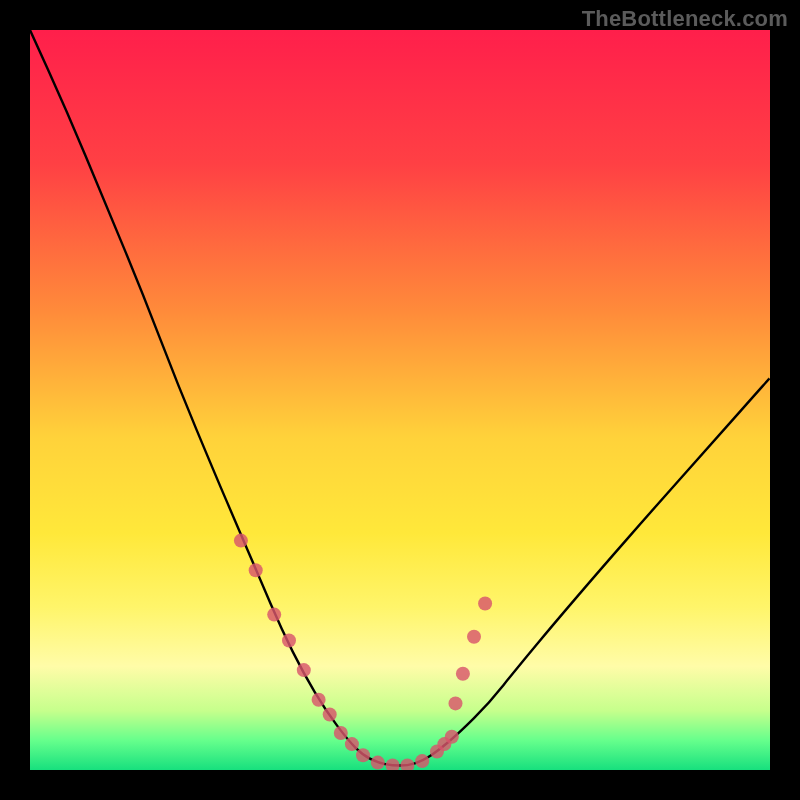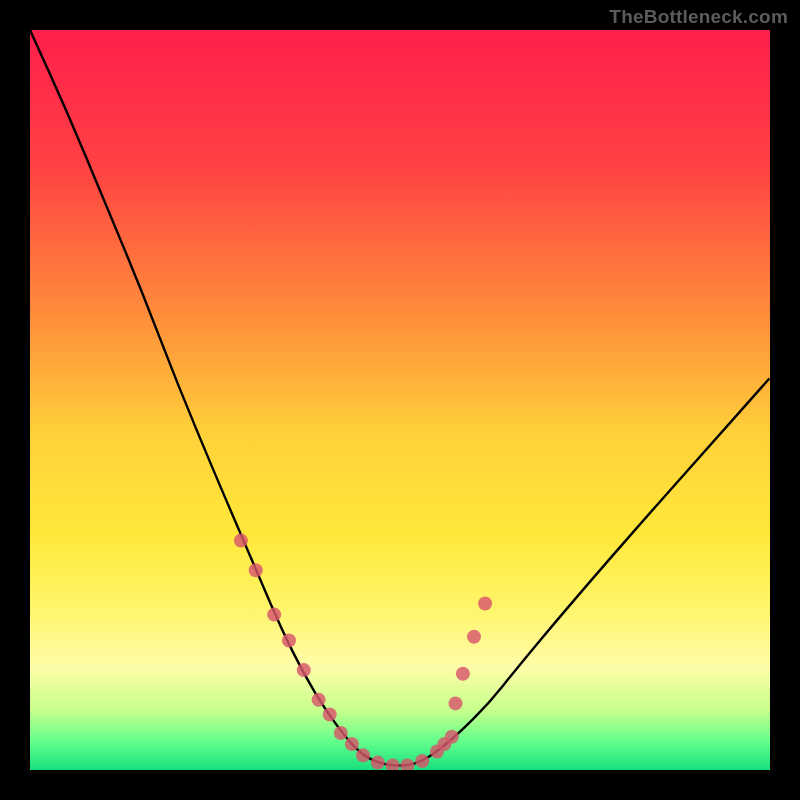--- a/index.html
+++ b/index.html
@@ -30,21 +30,21 @@
   }
   .curve {
     position: absolute;
     inset: 0;
     pointer-events: none;
   }
   .watermark {
     position: absolute;
     top: 6px;
     right: 12px;
-    font-size: 19px;
+    font-size: 22px;
     font-weight: 600;
     color: #5b5b5b;
     letter-spacing: 0.2px;
     text-align: center;
   }
 </style>
 </head>
 <body>
 
 <div class="frame">

